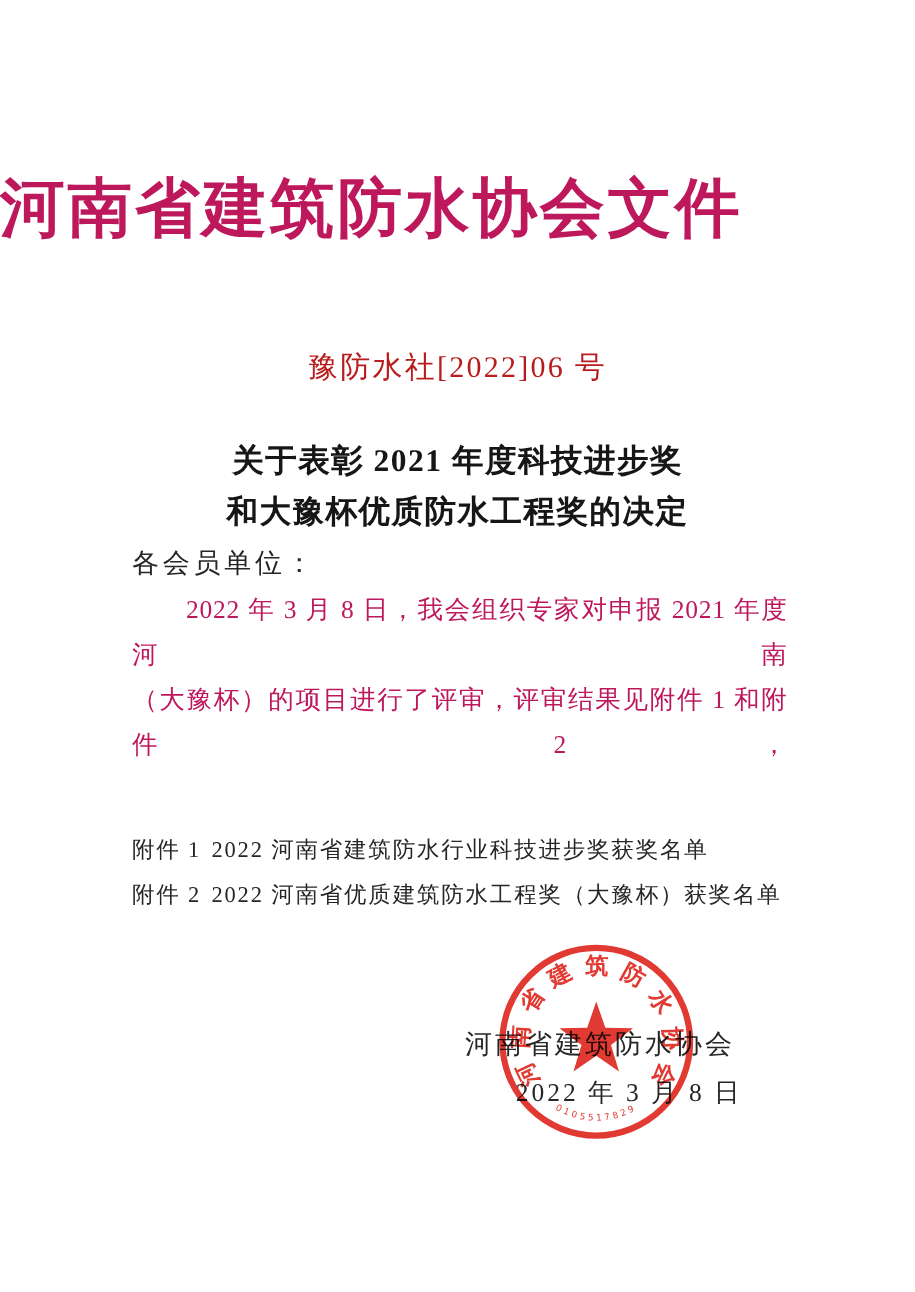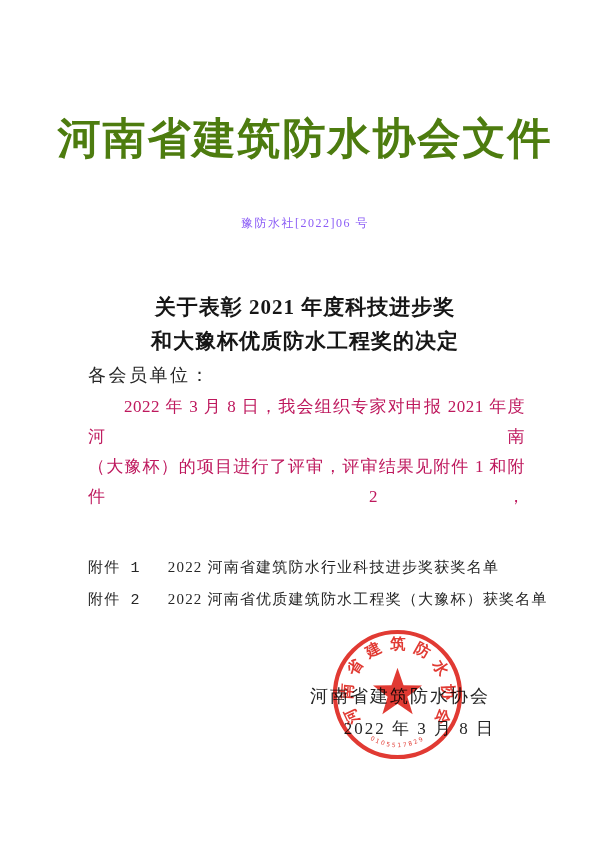--- a/index.html
+++ b/index.html
@@ -7,26 +7,26 @@
   body {
     width: 610px; height: 861px;
     font-family: "Liberation Serif", "DejaVu Serif", serif;
     position: relative; overflow: hidden;
   }
   .page {
     position: relative; width: 610px; height: 861px; background: #ffffff;
   }
   .header-title {
     position: absolute; top: 110px; left: 0; width: 100%;
-    text-align: center; font-size: 43px; font-weight: bold;
-    letter-spacing: 2px; color: #4d7c0f; white-space: nowrap;
+    font-size: 43px; font-weight: bold;
+    letter-spacing: 2px; color: #be185d; white-space: nowrap;
   }
   .doc-number {
-    position: absolute; top: 215px; left: 0; width: 100%;
-    text-align: center; font-size: 12px; color: #8b5cf6; letter-spacing: 1.5px;
+    position: absolute; top: 231px; left: 0; width: 100%;
+    text-align: center; font-size: 20px; color: #b91c1c; letter-spacing: 1.5px;
   }
   .doc-title {
     position: absolute; top: 290px; left: 0; width: 100%;
     text-align: center; font-size: 21px; font-weight: bold;
     color: #161616; line-height: 34px; letter-spacing: 1px;
   }
   .salutation {
     position: absolute; top: 363px; left: 88px;
     font-size: 18px; color: #262626; letter-spacing: 2.5px;
   }
@@ -38,21 +38,21 @@
     line-height: 30px; letter-spacing: 0.5px;
     text-align: justify; text-align-last: justify;
   }
   .body-line.indent { text-indent: 36px; }
   .body-line.last { text-align-last: left; }
   .attachments {
     position: absolute; top: 552px; left: 88px; width: 450px;
     font-size: 15px; color: #262626;
   }
   .attachment-row { line-height: 30px; letter-spacing: 1.2px; white-space: nowrap; }
-  .attachment-label { display: inline-block; margin-right: 22px; font-family: Liberation Mono, monospace; }
+  .attachment-label { display: inline-block; margin-right: 2px; }
   .signature-name {
     position: absolute; top: 684px; left: 305px; width: 190px;
     text-align: center; font-size: 18px; color: #262626;
     letter-spacing: 2px; white-space: nowrap;
   }
   .signature-date {
     position: absolute; top: 717px; left: 305px; width: 190px;
     text-align: right; font-size: 17px; color: #262626;
     letter-spacing: 2px; white-space: nowrap;
   }

